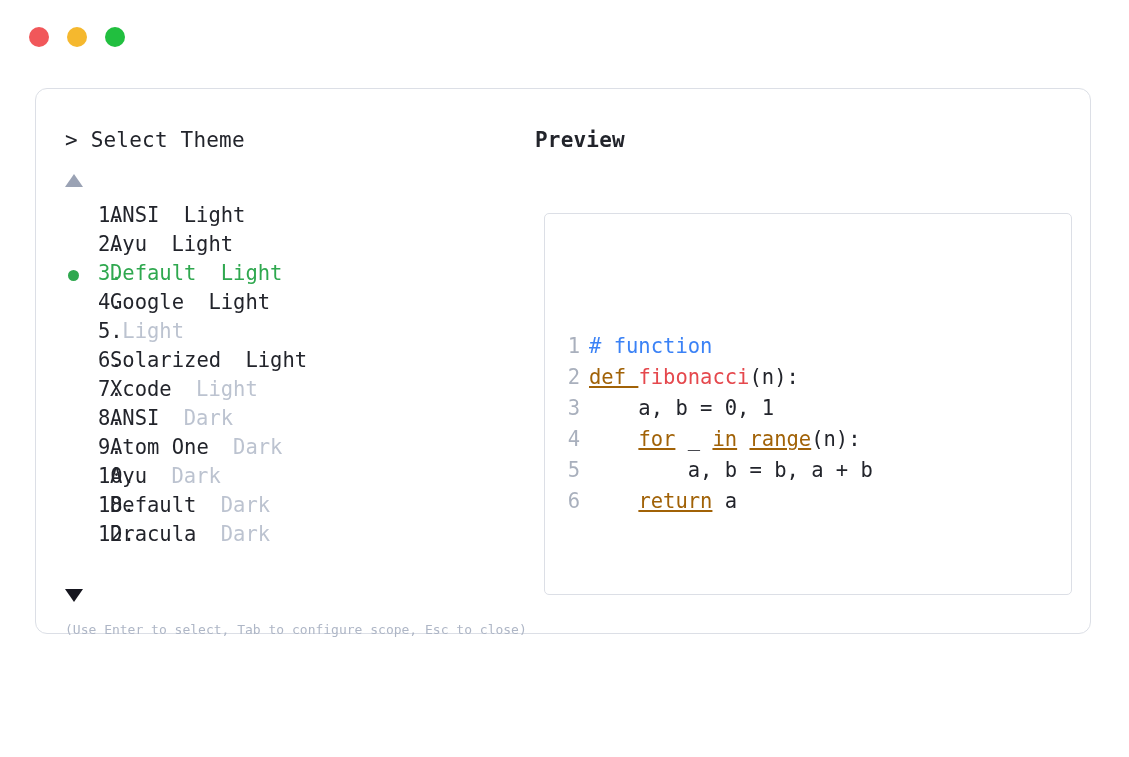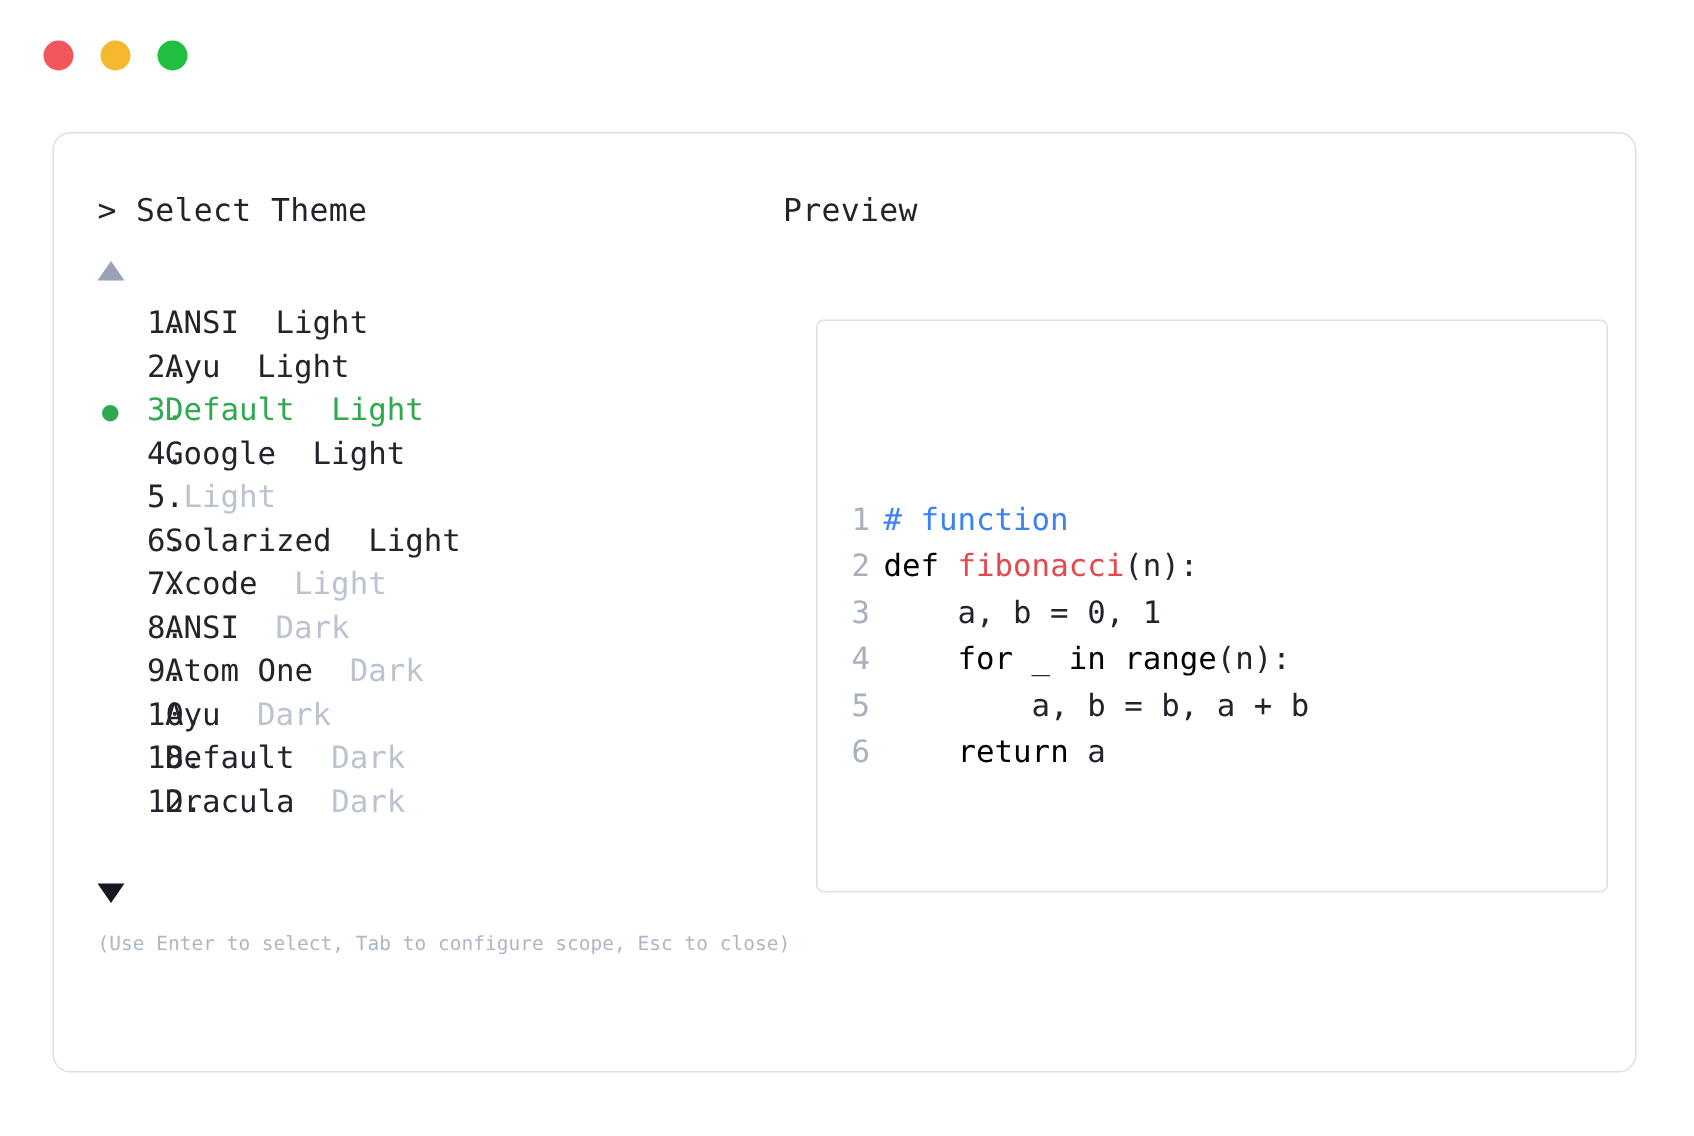--- a/index.html
+++ b/index.html
@@ -36,21 +36,21 @@
     border-radius: 50%;
     flex: 0 0 auto;
   }
 
   
   .card {
     position: absolute;
     left: 35px;
     top: 88px;
     width: 1056px;
-    height: 627px;
+    height: 546px;
     background: #ffffff;
     border: 1.5px solid #dcdfe6;
     border-radius: 12px;
   }
 
   .card-inner {
     position: relative;
     width: 100%;
     height: 100%;
     padding: 38px 0 0 0;
@@ -64,21 +64,21 @@
 
   .col-head {
     position: absolute;
     font-size: 21px;
     line-height: 26px;
     color: #22242b;
     letter-spacing: 0.2px;
     white-space: pre;
   }
   .head-left  { left: 29px;  top: 0px; }
-  .head-right { left: 486px; top: 0px; }
+  .head-right { left: 499px; top: 0px; font-weight: bold; }
 
   
   .list-pane {
     position: absolute;
     left: 0;
     top: 44px;
     width: 500px;
   }
 
   .arrow {
@@ -170,21 +170,21 @@
     display: inline-block;
     width: 14px;
     text-align: right;
     color: #a9b0bd;
     margin-right: 9px;
     flex: 0 0 auto;
   }
   .code-body { white-space: pre; }
 
   .tok-comment { color: #3b82f6; }
-  .tok-keyword { color: #000000; }
+  .tok-keyword { color: #a16207; text-decoration: underline; }
   .tok-func    { color: #e5484d; }
   .tok-plain   { color: #22242b; }
   .tok-num     { color: #22242b; }
 
   
   .footer-hint {
     position: absolute;
     left: 29px;
     top: 528px;
     font-size: 13px;

